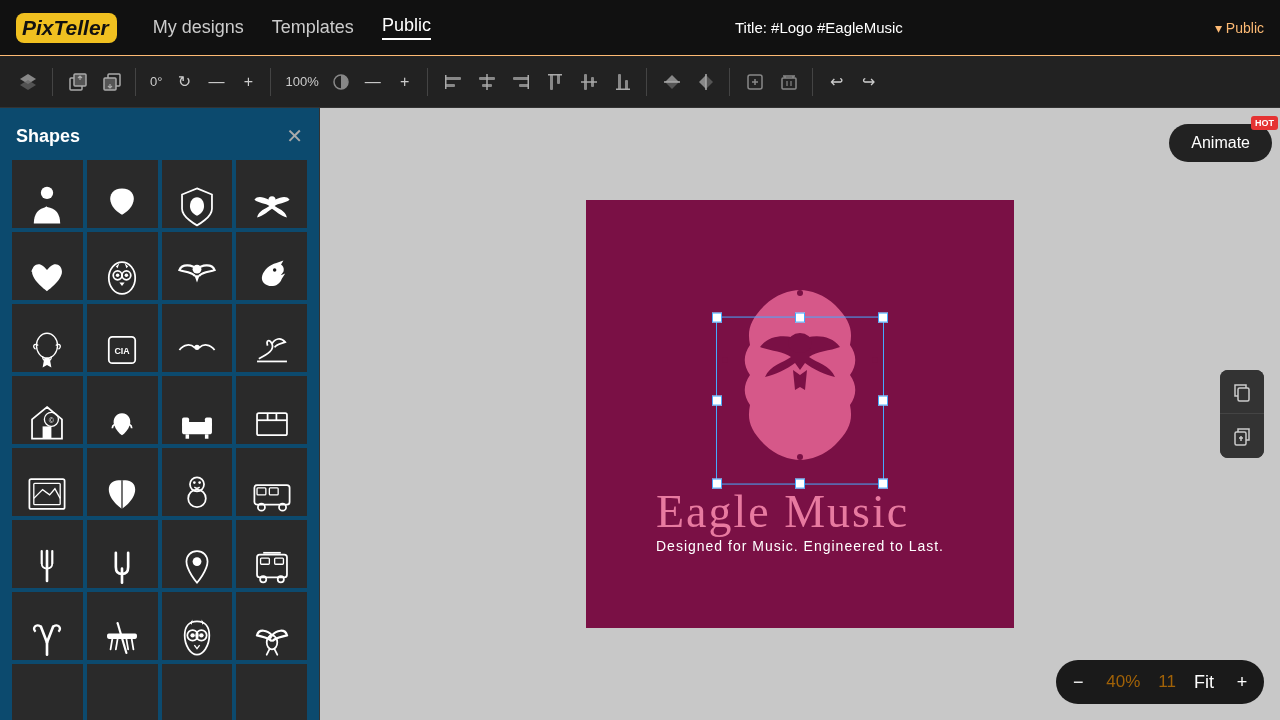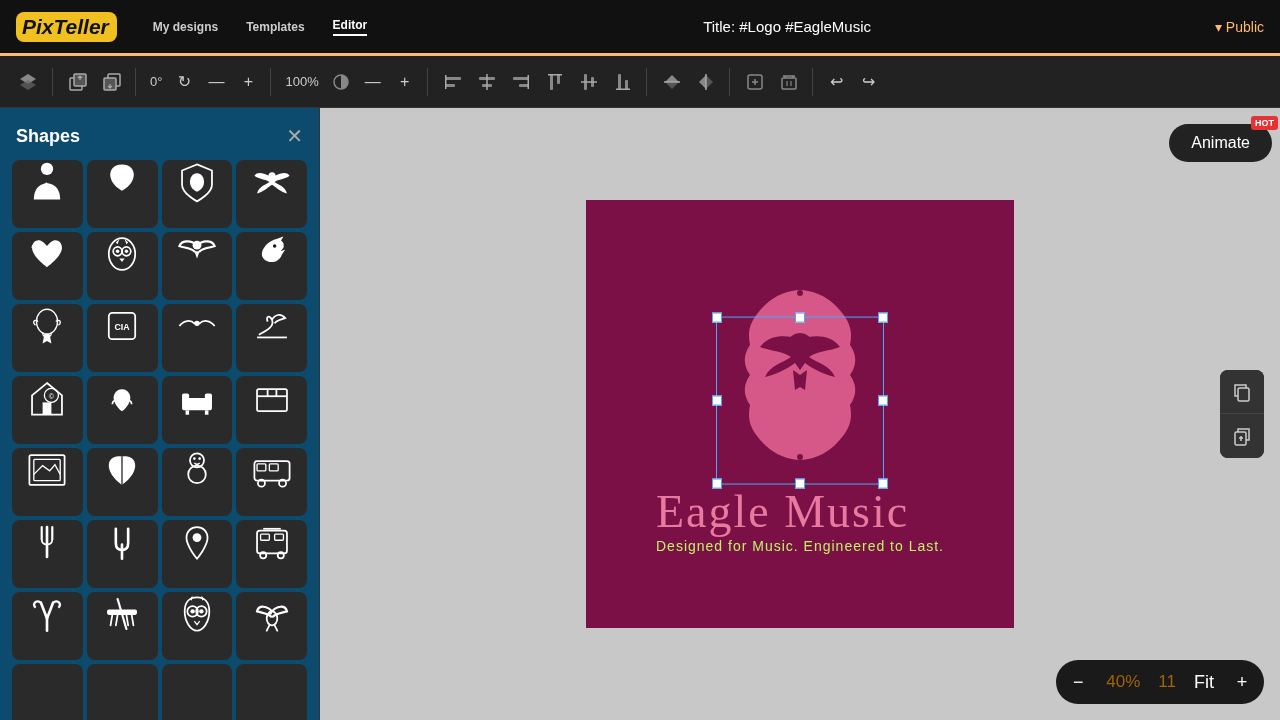--- a/index.html
+++ b/index.html
@@ -6,38 +6,38 @@
     body { font-family: Arial, sans-serif; background: #1a1a1a; color: #fff; width: 1280px; height: 720px; overflow: hidden; }
 
     
     .top-nav {
       background: #111;
       height: 56px;
       display: flex;
       align-items: center;
       padding: 0 16px;
       gap: 24px;
-      border-bottom: 3px solid #fdba74;
+      border-bottom: 1px solid #fdba74;
       position: relative;
     }
     .logo {
       display: flex; align-items: center; gap: 4px;
       font-size: 22px; font-weight: 900;
       color: #fff;
       font-style: italic;
     }
     .logo-bg {
       background: #f0c020;
       border-radius: 8px;
       padding: 2px 8px 2px 6px;
       margin-right: 4px;
     }
     .nav-links { display: flex; align-items: center; gap: 28px; margin-left: 8px; }
     .nav-link {
-      color: #ccc; font-size: 12px; cursor: pointer; text-decoration: none; font-weight: bold;
+      color: #ccc; font-size: 18px; cursor: pointer; text-decoration: none;
     }
     .nav-link.active { color: #fff; border-bottom: 2px solid #fff; padding-bottom: 2px; }
     .title-area {
       flex: 1; text-align: center; color: #aaa; font-size: 15px;
     }
     .title-area span { color: #fff; }
     .nav-right { display: flex; align-items: center; gap: 12px; }
     .public-btn {
       background: transparent; color: #fdba74; border: none; cursor: pointer;
       font-size: 14px; display: flex; align-items: center; gap: 4px; margin-left: 8px;
@@ -106,22 +106,22 @@
     .shapes-grid {
       display: grid;
       grid-template-columns: repeat(4, 1fr);
       gap: 4px;
       padding: 4px 12px;
       overflow-y: auto;
       flex: 1;
     }
     .shape-item {
       background: #2a2a2a;
-      border-radius: 8px;
-      display: flex; align-items: flex-start; justify-content: center;
+      border-radius: 0;
+      display: flex; align-items: flex-end; justify-content: center;
       cursor: pointer;
       height: 68px;
       transition: background 0.15s;
     }
     .shape-item svg { width: 44px; height: 44px; fill: white; }
 
     
     .canvas-area {
       flex: 1;
       background: #c8c8c8;
@@ -153,21 +153,21 @@
       gap: 8px;
     }
     .eagle-title {
       font-size: 46px;
       color: #e87aa0;
       font-family: Georgia, serif;
       letter-spacing: 2px;
     }
     .eagle-subtitle {
       font-size: 14px;
-      color: #bef264;
+      color: #ffffff;
       letter-spacing: 1px;
     }
 
     
     .selection-box {
       position: absolute;
       top: 50%;
       left: 50%;
       transform: translate(-50%, -58%);
       width: 168px;
@@ -293,21 +293,21 @@
 
 <div class="top-nav">
   <div class="logo">
     <span class="logo-bg">
       <span style="color:#111; font-style:italic; font-weight:900; font-size:21px;">Pix</span><span style="color:#111;font-style:italic;font-weight:900;font-size:21px;">Teller</span>
     </span>
   </div>
   <nav class="nav-links">
     <a class="nav-link">My designs</a>
     <a class="nav-link">Templates</a>
-    <a class="nav-link active">Editor</a>
+    <a class="nav-link active">Public</a>
   </nav>
   <div class="title-area">
     <span>Title:</span>
     <span>#Logo #EagleMusic</span>
   </div>
   <div class="nav-right">
     <button class="public-btn">▾ Public</button>
   </div>
 </div>
 

